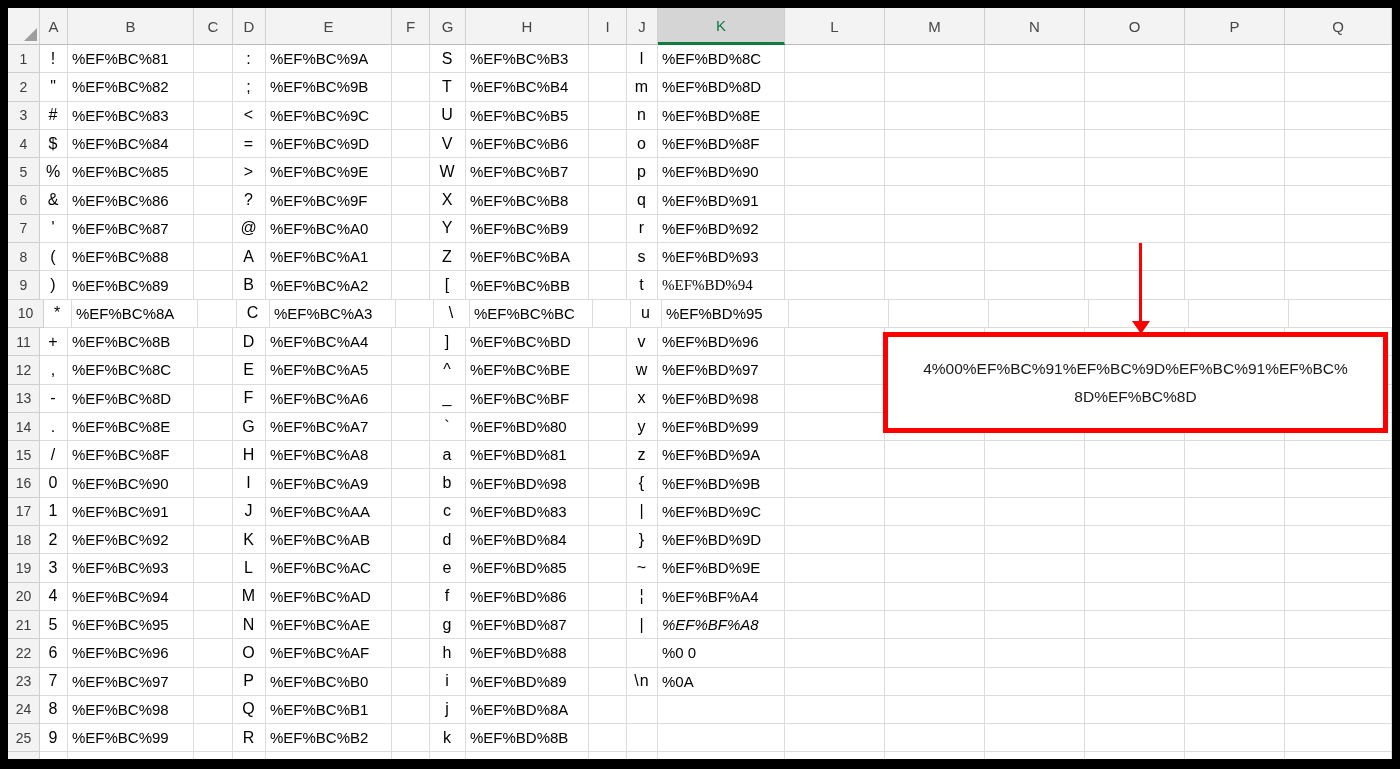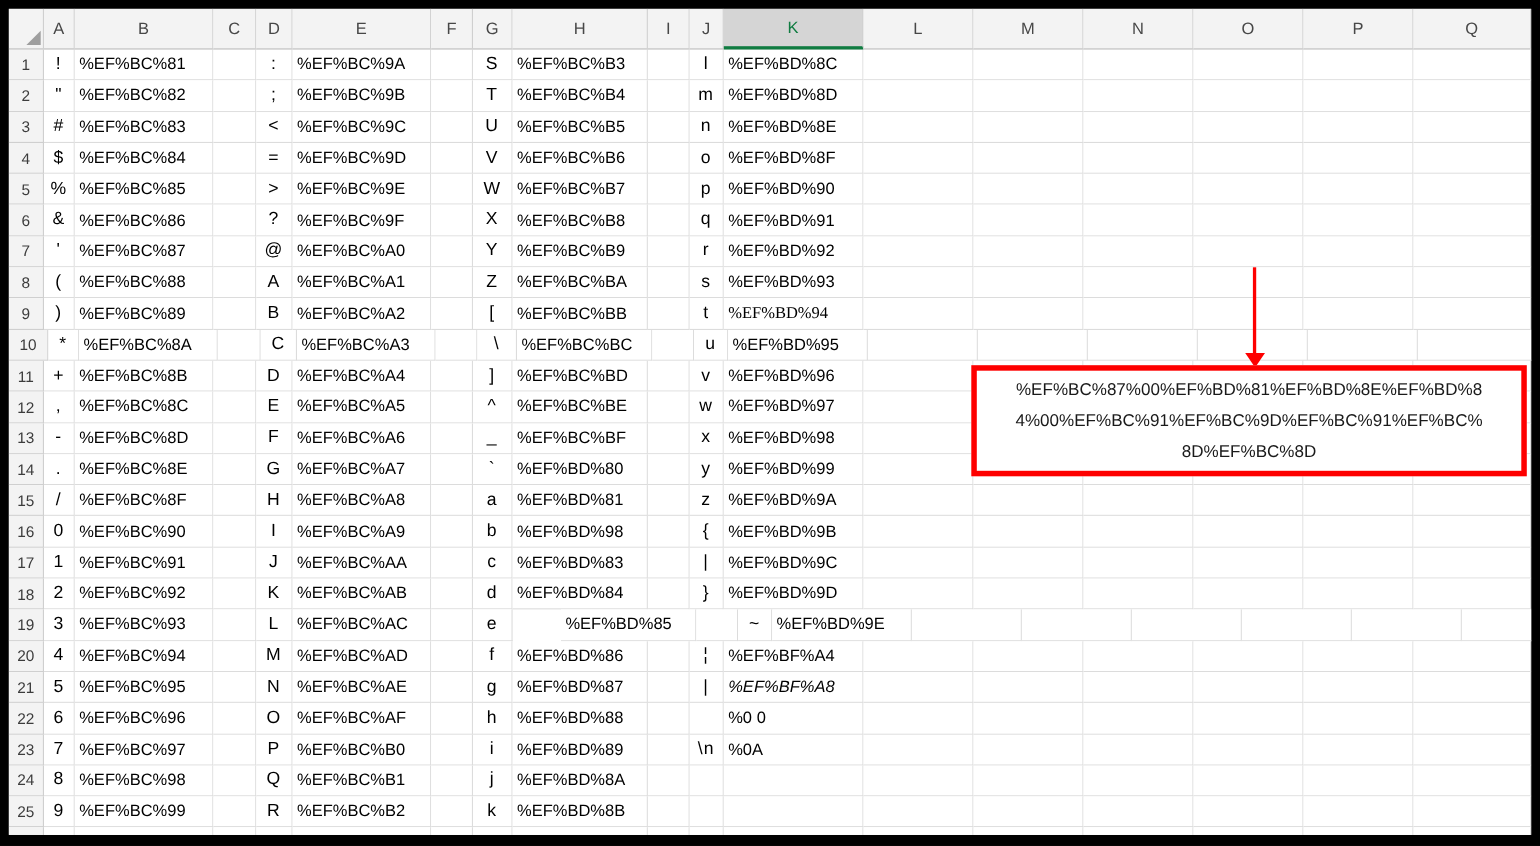--- a/index.html
+++ b/index.html
@@ -430,21 +430,21 @@
         </div>
         <div class="grow">
           <div class="rh" style="width: 32px;">19</div>
           <div class="cell char" style="width: 28px;">3</div>
           <div class="cell code" style="width: 126px;">%EF%BC%93</div>
           <div class="cell" style="width: 39px;"></div>
           <div class="cell char" style="width: 33px;">L</div>
           <div class="cell code" style="width: 126px;">%EF%BC%AC</div>
           <div class="cell" style="width: 38px;"></div>
           <div class="cell char" style="width: 36px;">e</div>
-          <div class="cell code" style="width: 123px; margin-left: 44px;">%EF%BD%85</div>
+          <div class="cell code" style="width: 123px;">%EF%BD%85</div>
           <div class="cell" style="width: 38px;"></div>
           <div class="cell char" style="width: 31px;">~</div>
           <div class="cell code" style="width: 127px;">%EF%BD%9E</div>
           <div class="cell" style="width: 100px;"></div>
           <div class="cell" style="width: 100px;"></div>
           <div class="cell" style="width: 100px;"></div>
           <div class="cell" style="width: 100px;"></div>
           <div class="cell" style="width: 100px;"></div>
           <div class="cell" style="width: 107px;"></div>
         </div>
@@ -590,19 +590,18 @@
         </div>
       </div>
 
     <div class="overlay">
 
 
       <div class="arrow-line"></div>
       <div class="arrow-head"></div>
 
       <div class="encoded-box">
-        <div>%EF%BC%87%00%EF%BD%81%EF%BD%8E%EF%BD%8</div>
         <div>4%00%EF%BC%91%EF%BC%9D%EF%BC%91%EF%BC%</div>
         <div>8D%EF%BC%8D</div>
       </div>
     </div>
   </div>
 </div>
 
 </body></html>

